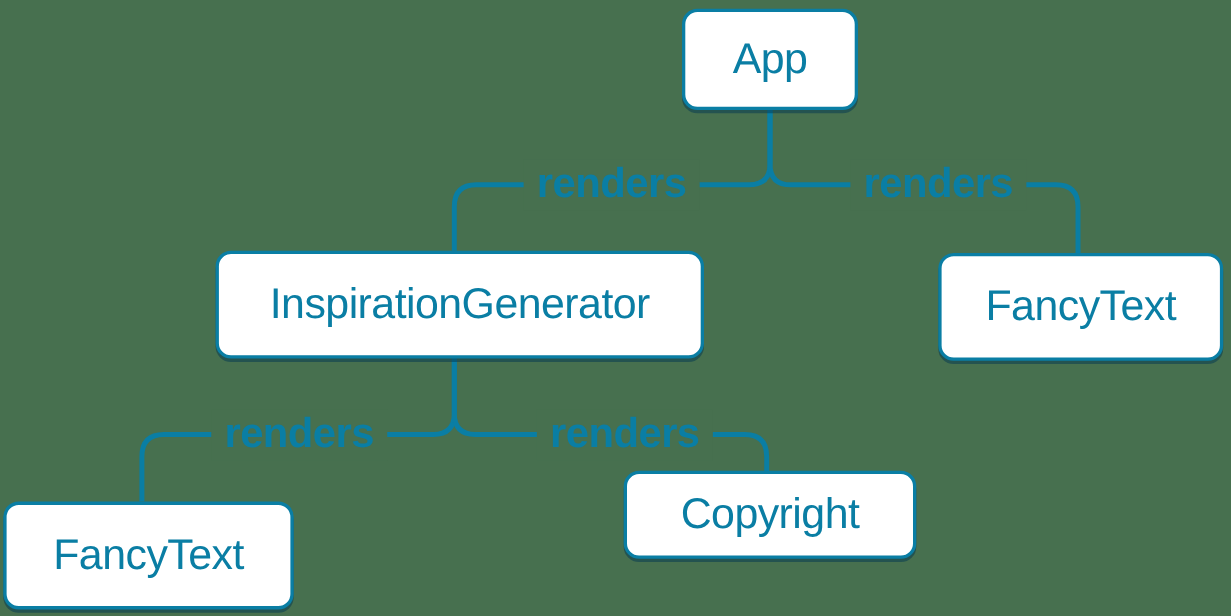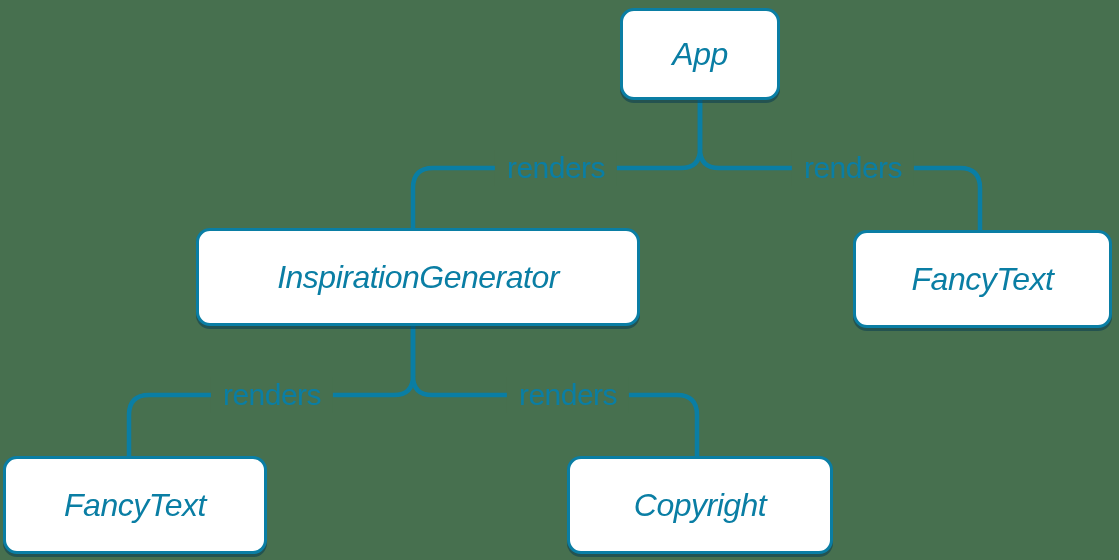--- a/index.html
+++ b/index.html
@@ -40,44 +40,43 @@
     background: var(--node-fill);
     border: 3px solid var(--accent);
     border-radius: 14px;
     box-shadow: 0 3px 0 var(--node-shadow);
     display: flex;
     align-items: center;
     justify-content: center;
   }
   .node .node-label {
     color: var(--accent);
-    font-size: 32px;
+    font-size: 39px;
     font-weight: 500;
     letter-spacing: -0.5px;
     white-space: nowrap;
-    font-style: italic;
   }
   .edge-label {
     position: absolute;
     transform: translate(-50%, -50%);
     color: var(--accent);
     background: var(--background);
-    font-size: 30px;
-    font-weight: 400;
+    font-size: 38px;
+    font-weight: 700;
     letter-spacing: -0.5px;
     padding: 0 12px;
     white-space: nowrap;
     line-height: 1.2;
   }
   
   .node-app                   { left: 620px; top: 8px;   width: 160px; height: 92px; }
   .node-inspiration-generator { left: 196px; top: 228px; width: 444px; height: 98px; }
   .node-fancy-text-top        { left: 853px; top: 230px; width: 259px; height: 98px; }
   .node-fancy-text-bottom     { left: 3px;   top: 456px; width: 264px; height: 98px; }
-  .node-copyright             { left: 567px; top: 456px; width: 266px; height: 98px; }
+  .node-copyright             { left: 567px; top: 428px; width: 266px; height: 80px; }
   
   .edge-label-0 { left: 556px; top: 168px; }
   .edge-label-1 { left: 853px; top: 168px; }
   .edge-label-2 { left: 272px; top: 395px; }
   .edge-label-3 { left: 568px; top: 395px; }
 </style>
 </head>
 <body>
 
 <div class="canvas">

